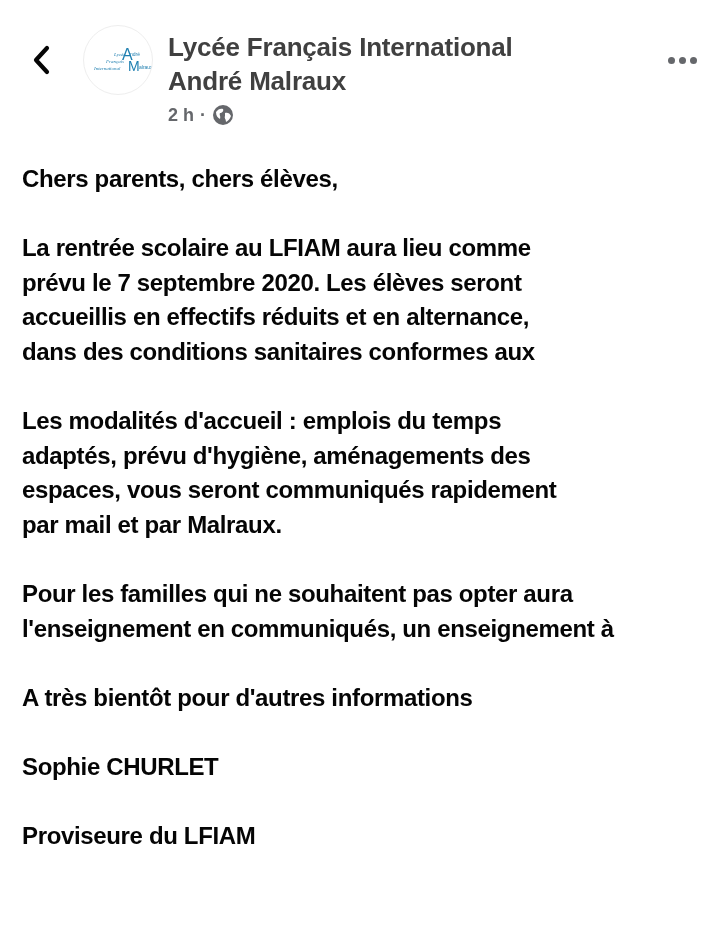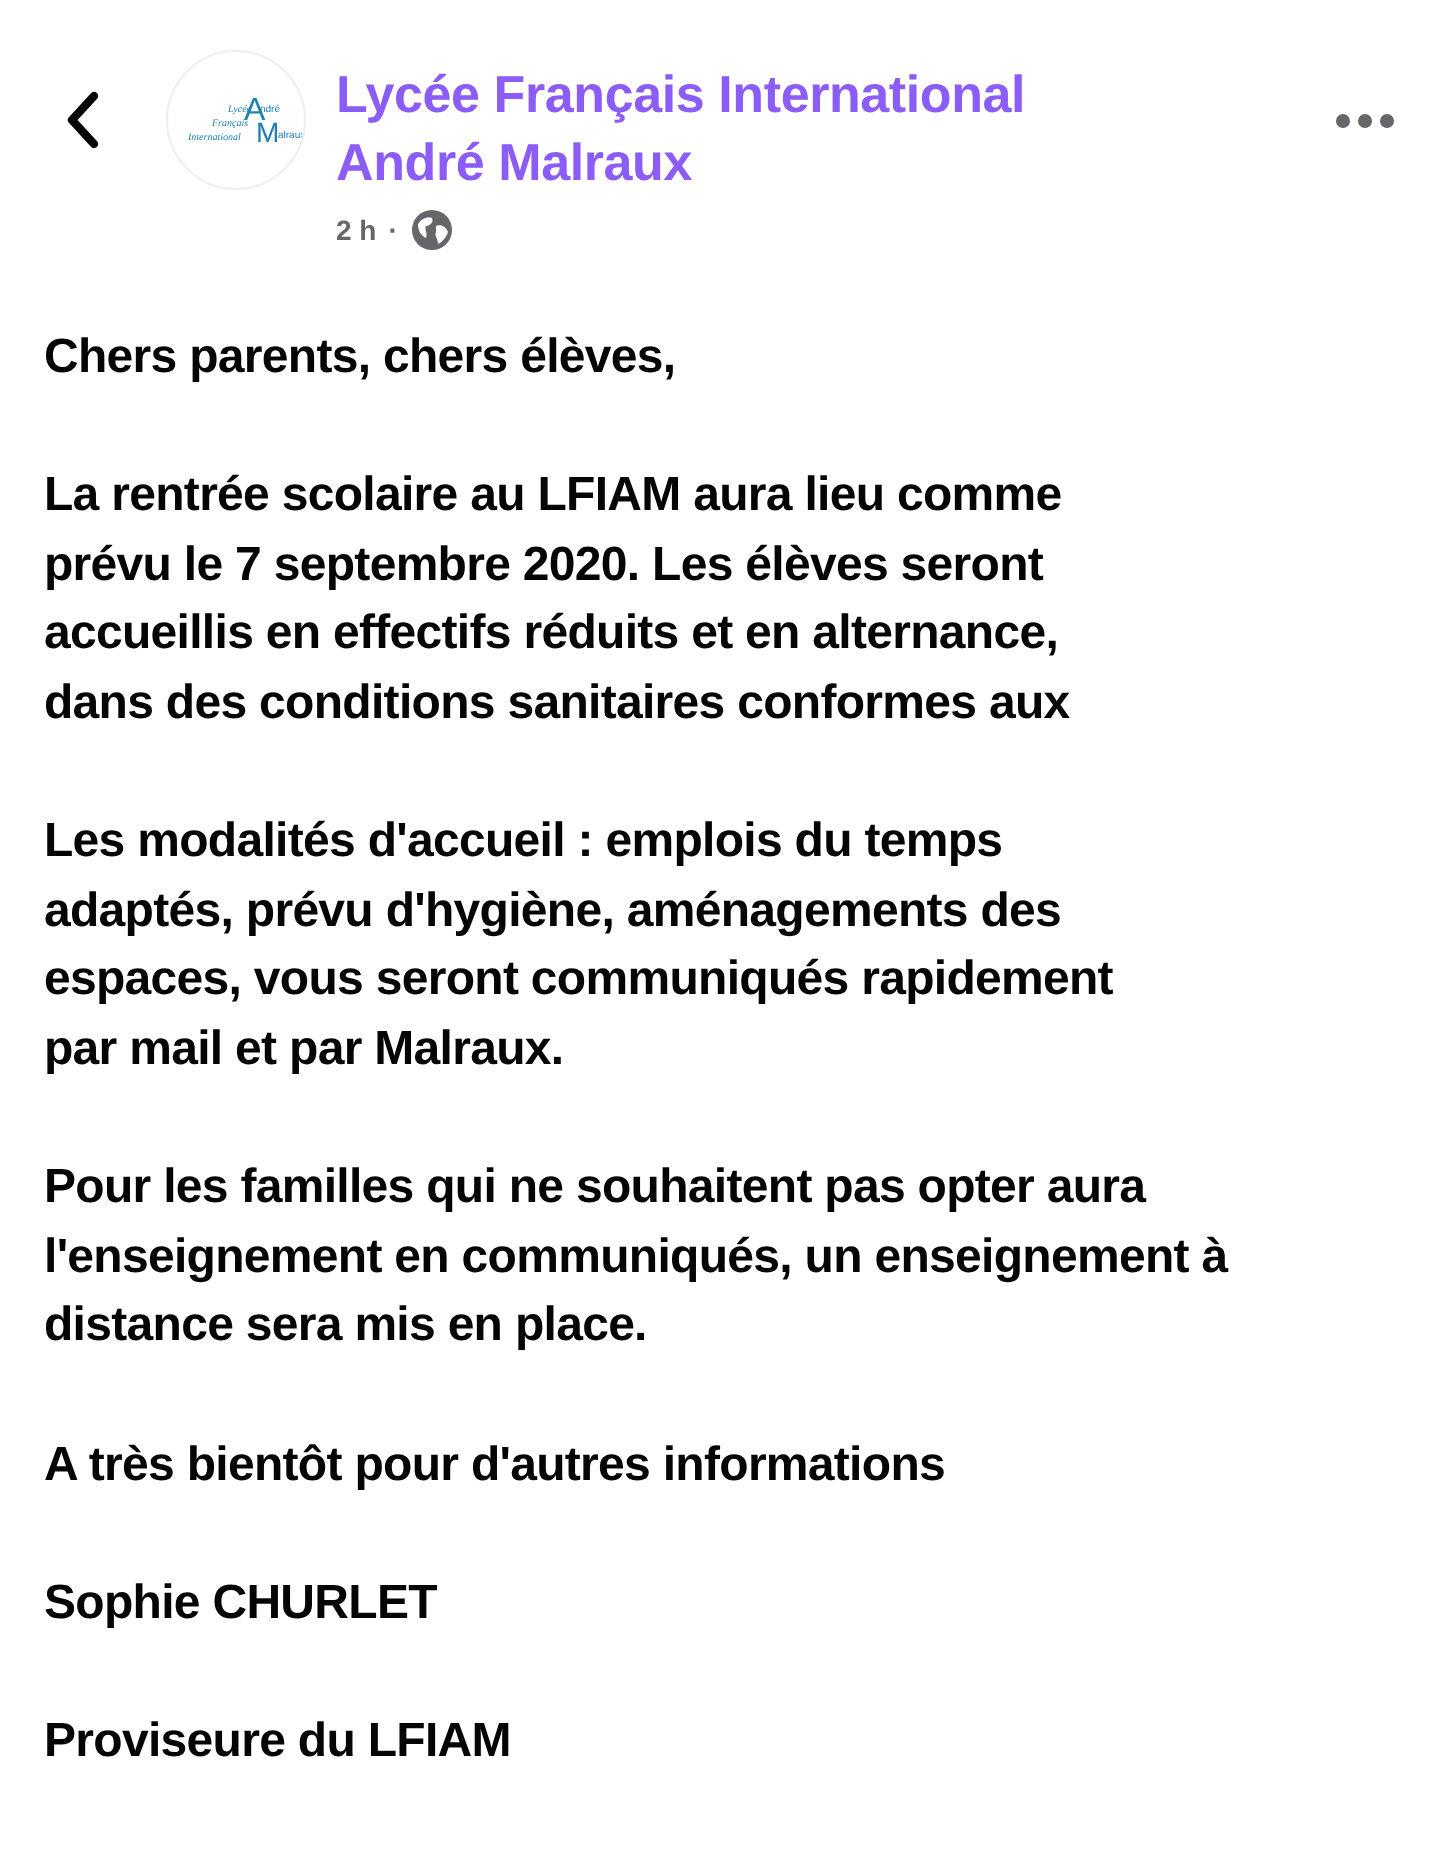--- a/index.html
+++ b/index.html
@@ -14,28 +14,28 @@
     position: absolute; left: 26px; top: 40px; width: 32px; height: 40px;
     display: flex; align-items: center; justify-content: center; cursor: pointer;
   }
   .avatar {
     position: absolute; left: 83px; top: 25px; width: 70px; height: 70px;
     border-radius: 50%; background: #ffffff; border: 1px solid #eeeeee;
     overflow: hidden;
   }
   .title {
     position: absolute; left: 168px; top: 30px; width: 460px;
-    font-weight: 700; font-size: 26px; line-height: 34px; color: #8b5cf6;
+    font-weight: 700; font-size: 26px; line-height: 34px; color: #404040;
     letter-spacing: -0.2px;
   }
   .title span { display: block; }
   .meta {
     position: absolute; left: 168px; top: 102px; height: 26px;
     display: flex; align-items: center; gap: 6px;
-    font-size: 14px; font-weight: 700; color: #65676b;
+    font-size: 18px; font-weight: 700; color: #65676b;
   }
   .meta .dot { font-weight: 700; }
   .globe { width: 22px; height: 22px; display: inline-block; }
   .more-btn {
     position: absolute; left: 662px; top: 48px; width: 40px; height: 24px;
     display: flex; align-items: center; justify-content: center; gap: 4px; cursor: pointer;
   }
   .more-btn i { width: 7px; height: 7px; border-radius: 50%; background: #65676b; display: block; }
 
   .post-body {
@@ -108,21 +108,20 @@
     <p>
       <span class="ln">Les modalités d'accueil : emplois du temps</span>
       <span class="ln">adaptés, prévu d'hygiène, aménagements des</span>
       <span class="ln">espaces, vous seront communiqués rapidement</span>
       <span class="ln">par mail et par Malraux.</span>
     </p>
 
     <p>
       <span class="ln">Pour les familles qui ne souhaitent pas opter aura</span>
       <span class="ln">l'enseignement en communiqués, un enseignement à</span>
-      <span class="ln">distance sera mis en place.</span>
     </p>
 
     <p>
       <span class="ln">A très bientôt pour d'autres informations</span>
     </p>
 
     <p>
       <span class="ln">Sophie CHURLET</span>
     </p>
 

